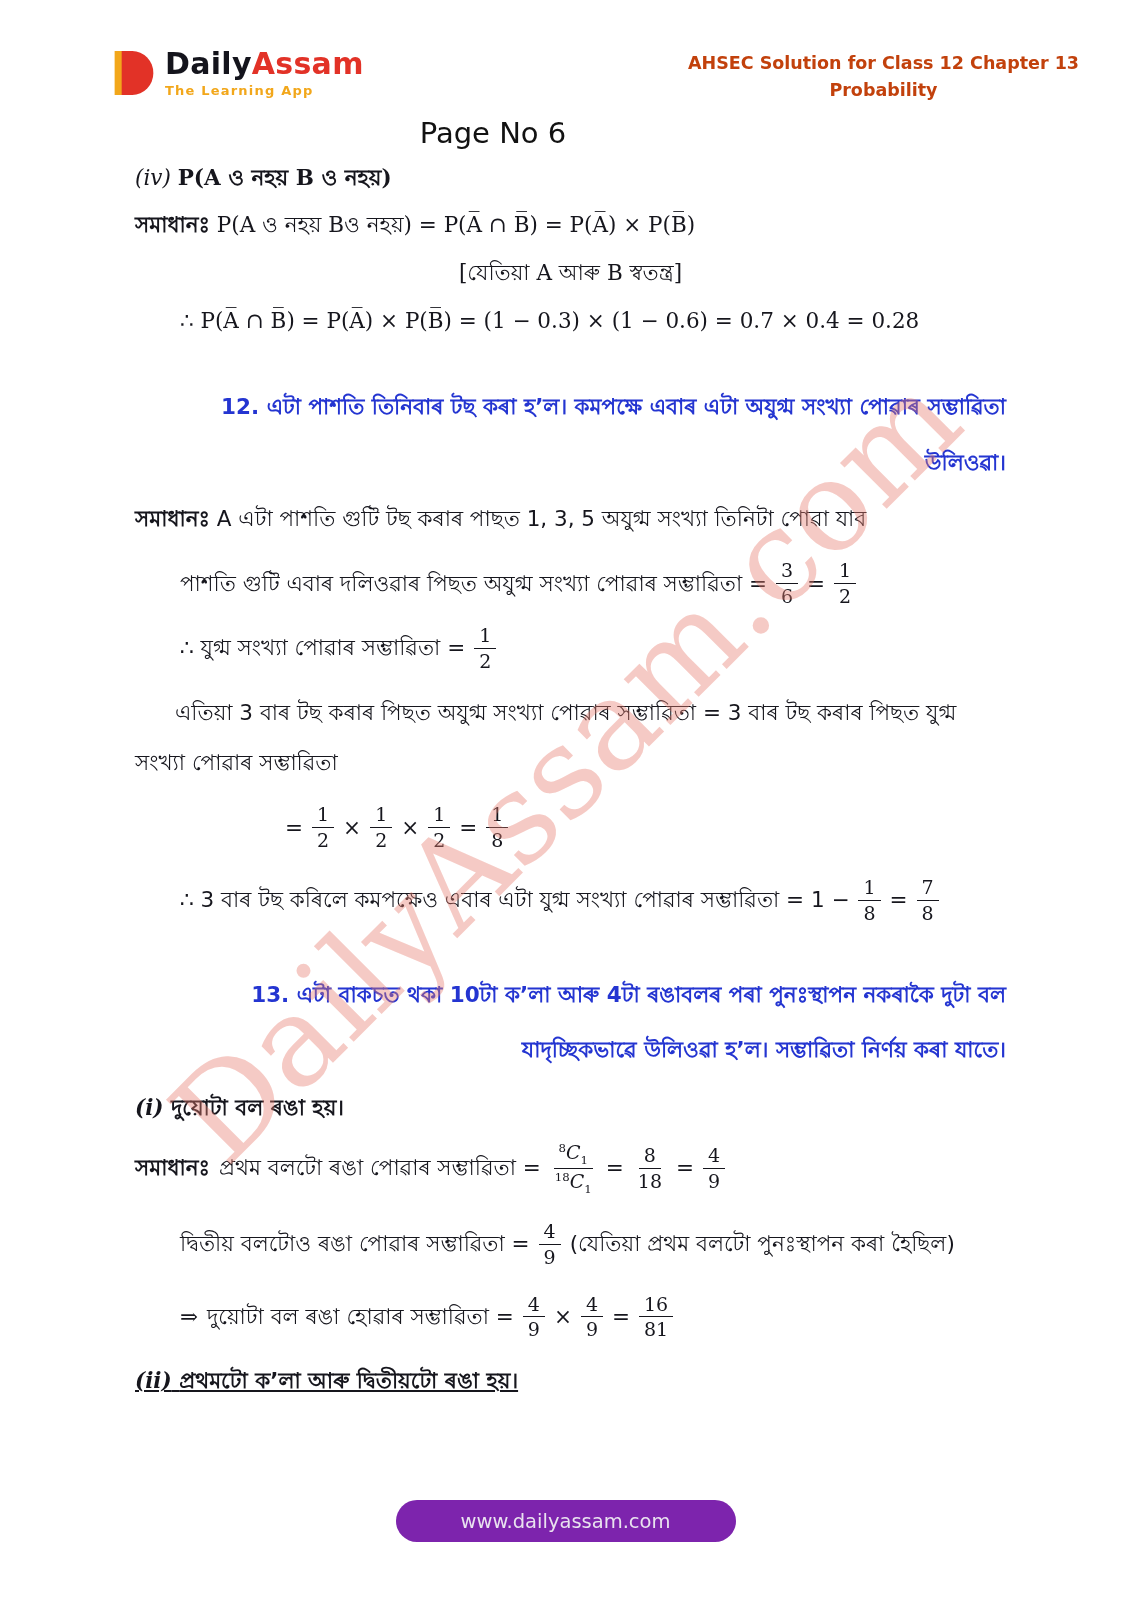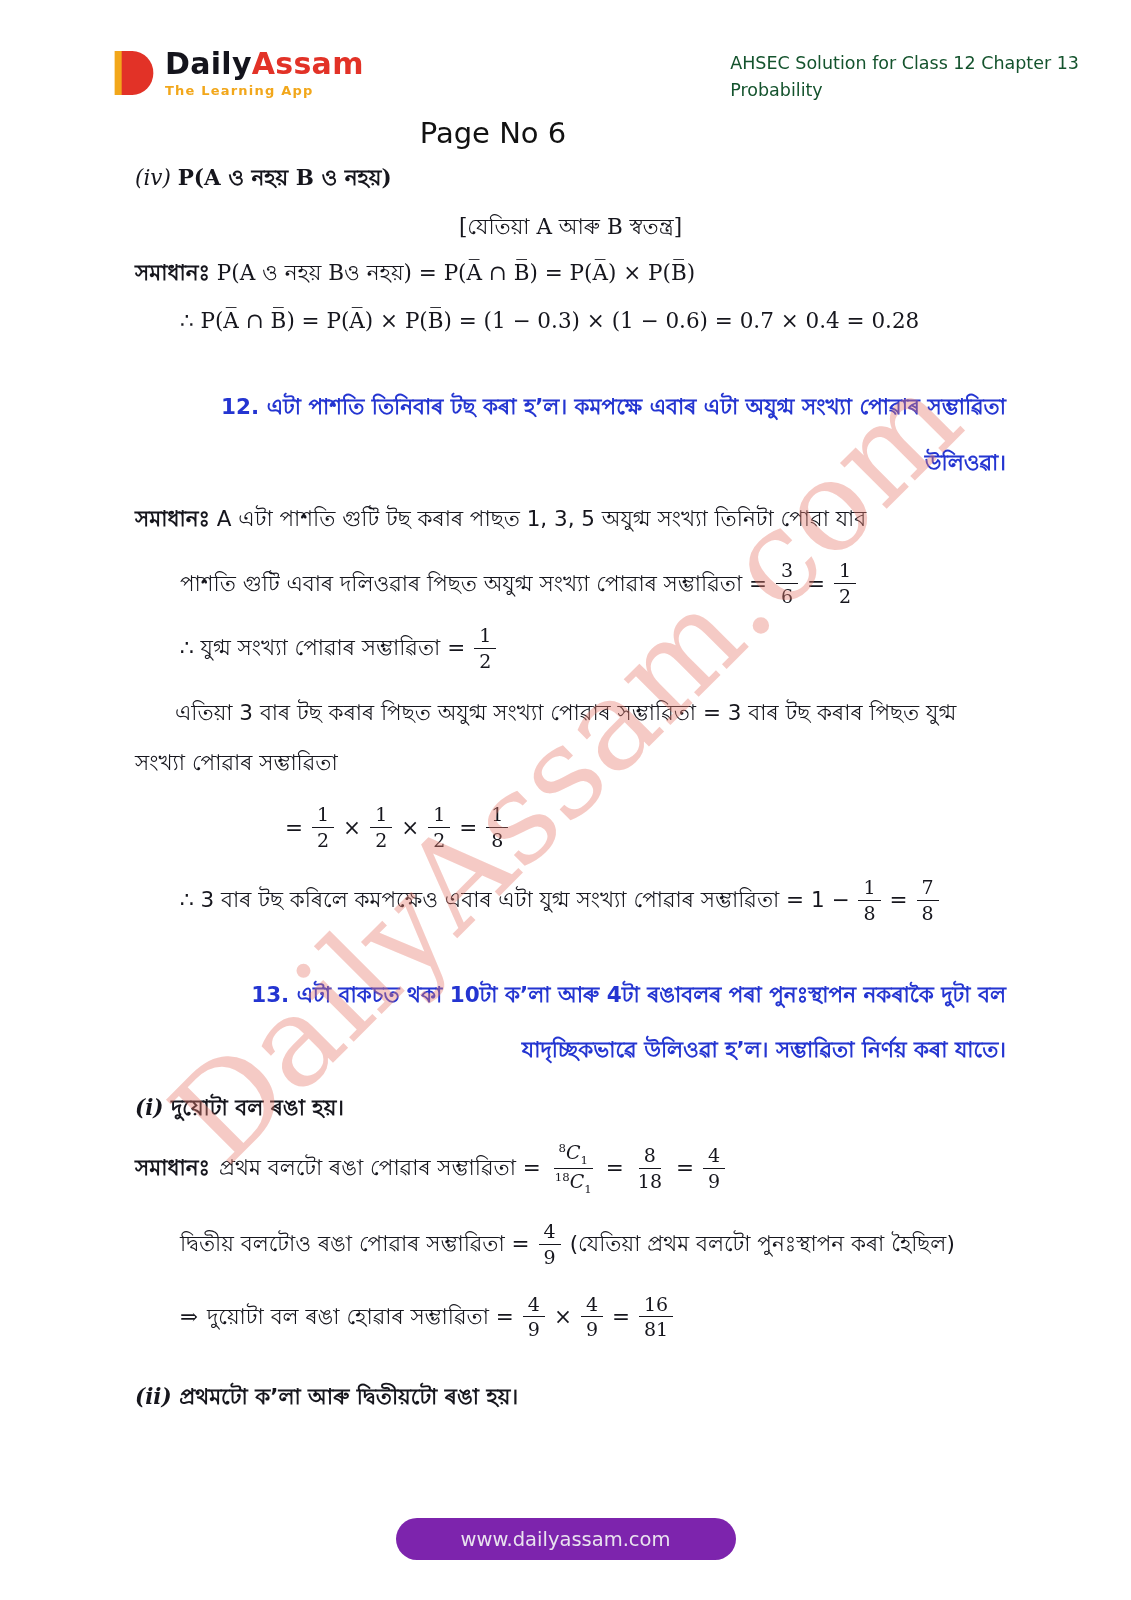--- a/index.html
+++ b/index.html
@@ -10,52 +10,52 @@
     font-family:"DejaVu Sans","Liberation Sans",sans-serif;
   }
   
   .header { display:flex; justify-content:space-between; align-items:flex-start; padding:46px 52px 0 112px;gap:24px; }
   .logo { display:flex; align-items:center; gap:9px; cursor:pointer; }
   .logo-d { width:44px; height:54px; flex:0 0 auto; }
   .brand-line { font-size:30px; font-weight:bold; line-height:1.05; letter-spacing:0.3px; }
   .brand-daily { color:#14141c; }
   .brand-assam { color:var(--brand-red,#e23227); }
   .tagline { font-size:13px; font-weight:bold; color:var(--brand-orange,#f2a71b); letter-spacing:1.2px; margin-top:4px; }
-  .doc-title { text-align:left; font-weight:normal; font-size:17.5px; line-height:1.55; color:#14532d; padding-top:4px; }
+  .doc-title { text-align:center; font-weight:bold; font-size:17.5px; line-height:1.55; color:#c2410c; padding-top:4px; }
   .page-no { text-align:center; padding-right:145px; font-size:29px; font-weight:500; margin-top:12px; color:#121212; }
   
   .content { position:relative; z-index:1; padding:0 125px 0 135px; font-size:21.5px; color:#16161d; }
   .line { line-height:1.5; }
   .math { font-family:"DejaVu Serif","Liberation Serif",serif; }
   .it { font-style:italic; }
   .b { font-weight:bold; }
   .q-blue { color:var(--question-blue,#2435d1); font-weight:bold; line-height:2.6; }
   .center { text-align:center; }
   .ind1 { margin-left:45px; }
   .ind2 { margin-left:150px; }
   .para { line-height:2.3; text-indent:40px; }
   .mline { display:flex; align-items:center; flex-wrap:wrap; column-gap:9px; line-height:1.4; }
   .frac { display:inline-flex; flex-direction:column; align-items:center; text-align:center;
           font-family:"DejaVu Serif","Liberation Serif",serif; font-size:19px; line-height:1.2; }
   .frac .num { border-bottom:1.6px solid currentColor; padding:0 5px 1px; }
   .frac .den { padding:1px 5px 0; }
   sup,sub { font-size:0.62em; }
   .mt-a { margin-top:12px; } .mt-b { margin-top:14px; } .mt-c { margin-top:16px; }
   .mt-d { margin-top:24px; } .mt-q { margin-top:42px;text-align:right; }
-  .mt-ii { margin-top:40px; }
+  .mt-ii { margin-top:24px;text-decoration:underline; }
   
   .watermark {
     position:absolute; left:50%; top:48%; transform:translate(-50%,-50%) rotate(-45deg);
     font-size:126px; font-family:"DejaVu Serif","Liberation Serif",serif;
     color:var(--watermark-red,#e87d6f); opacity:0.40; white-space:nowrap;
     pointer-events:none; z-index:5;
   }
   
   .footer-pill {
-    position:absolute; left:50%; bottom:40px; transform:translateX(-50%);
+    position:absolute; left:50%; bottom:58px; transform:translateX(-50%);
     min-width:340px; height:42px; padding:0 34px; border-radius:21px;
     background:var(--footer-purple,#7d24ad);
     display:flex; align-items:center; justify-content:center;
     color:#e9e2ef; font-size:19.5px; cursor:pointer; z-index:2;
   }
 </style>
 </head>
 <body>
 
 <div class="page">
@@ -81,27 +81,27 @@
 
   <div class="page-no">Page No 6</div>
 
   <div class="content">
 
     <div class="line mt-a">
       <span class="math it">(iv)</span>
       <span class="math b">P(A ও নহয় B ও নহয়)</span>
     </div>
 
-    <div class="line mt-c center math">[যেতিয়া A আৰু B স্বতন্ত্ৰ]</div>
-
     <div class="line mt-b">
       <span class="b">সমাধানঃ</span>
       <span class="math">P(A ও নহয় Bও নহয়) = P(A̅ ∩ B̅) = P(A̅) × P(B̅)</span>
     </div>
 
+    <div class="line mt-c center math">[যেতিয়া A আৰু B স্বতন্ত্ৰ]</div>
+
     <div class="line mt-c ind1 math">∴ P(A̅ ∩ B̅) = P(A̅) × P(B̅) = (1 − 0.3) × (1 − 0.6) = 0.7 × 0.4 = 0.28</div>
 
     <div class="line mt-q q-blue">12. এটা পাশতি তিনিবাৰ টছ কৰা হ’ল। কমপক্ষে এবাৰ এটা অযুগ্ম সংখ্যা পোৱাৰ সম্ভাৱিতা উলিওৱা।</div>
 
     <div class="line mt-a">
       <span class="b">সমাধানঃ</span>
       <span>A এটা পাশতি গুটি টছ কৰাৰ পাছত 1, 3, 5 অযুগ্ম সংখ্যা তিনিটা পোৱা যাব</span>
     </div>
 
     <div class="mline mt-d ind1">

